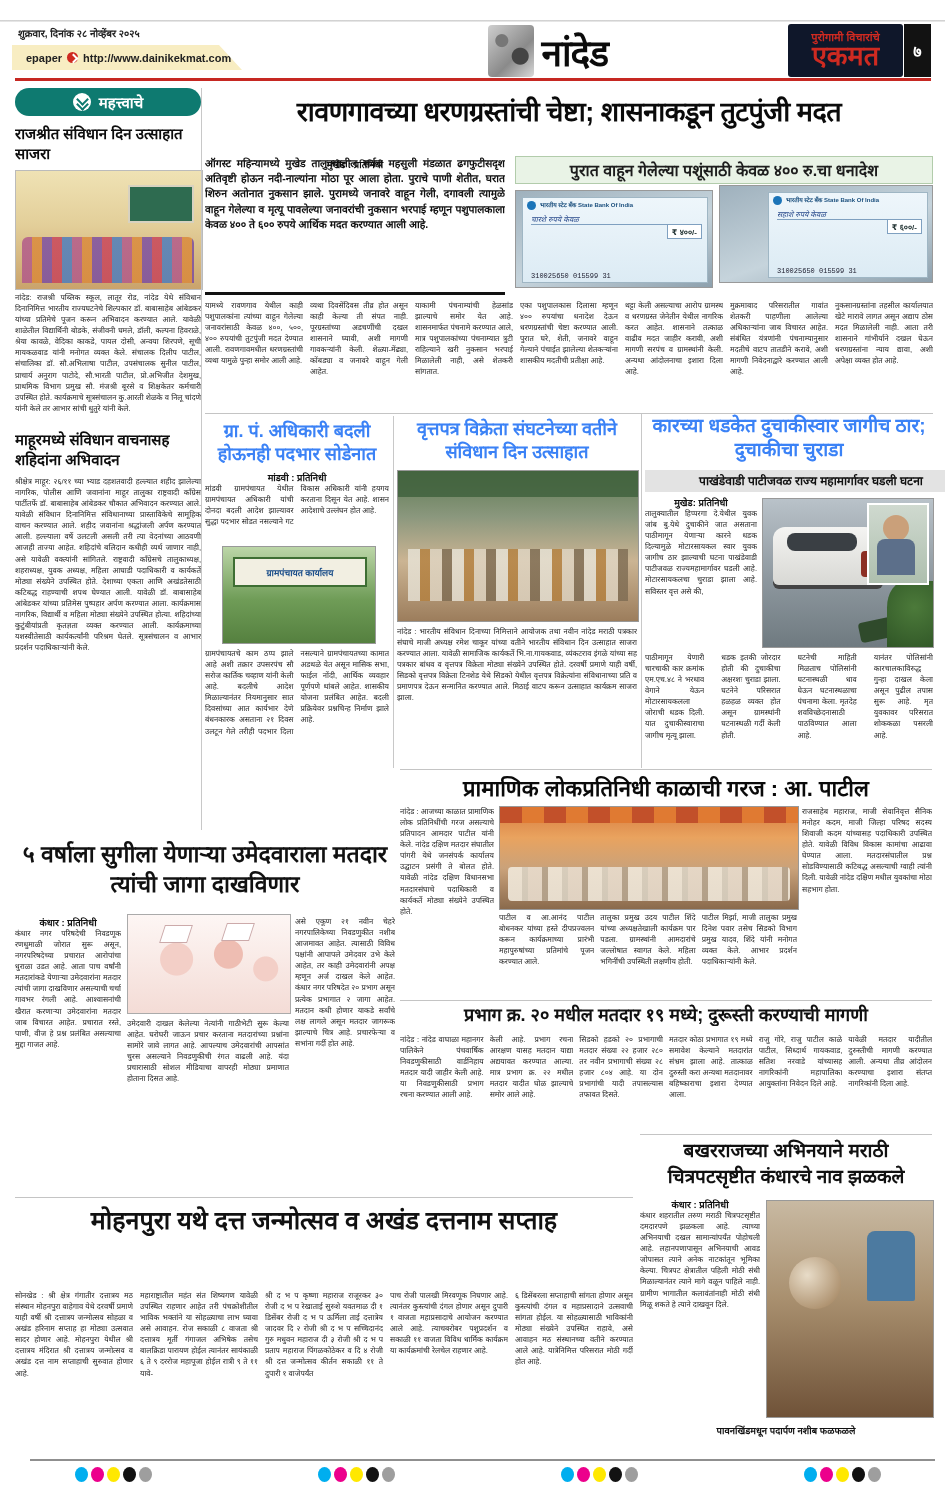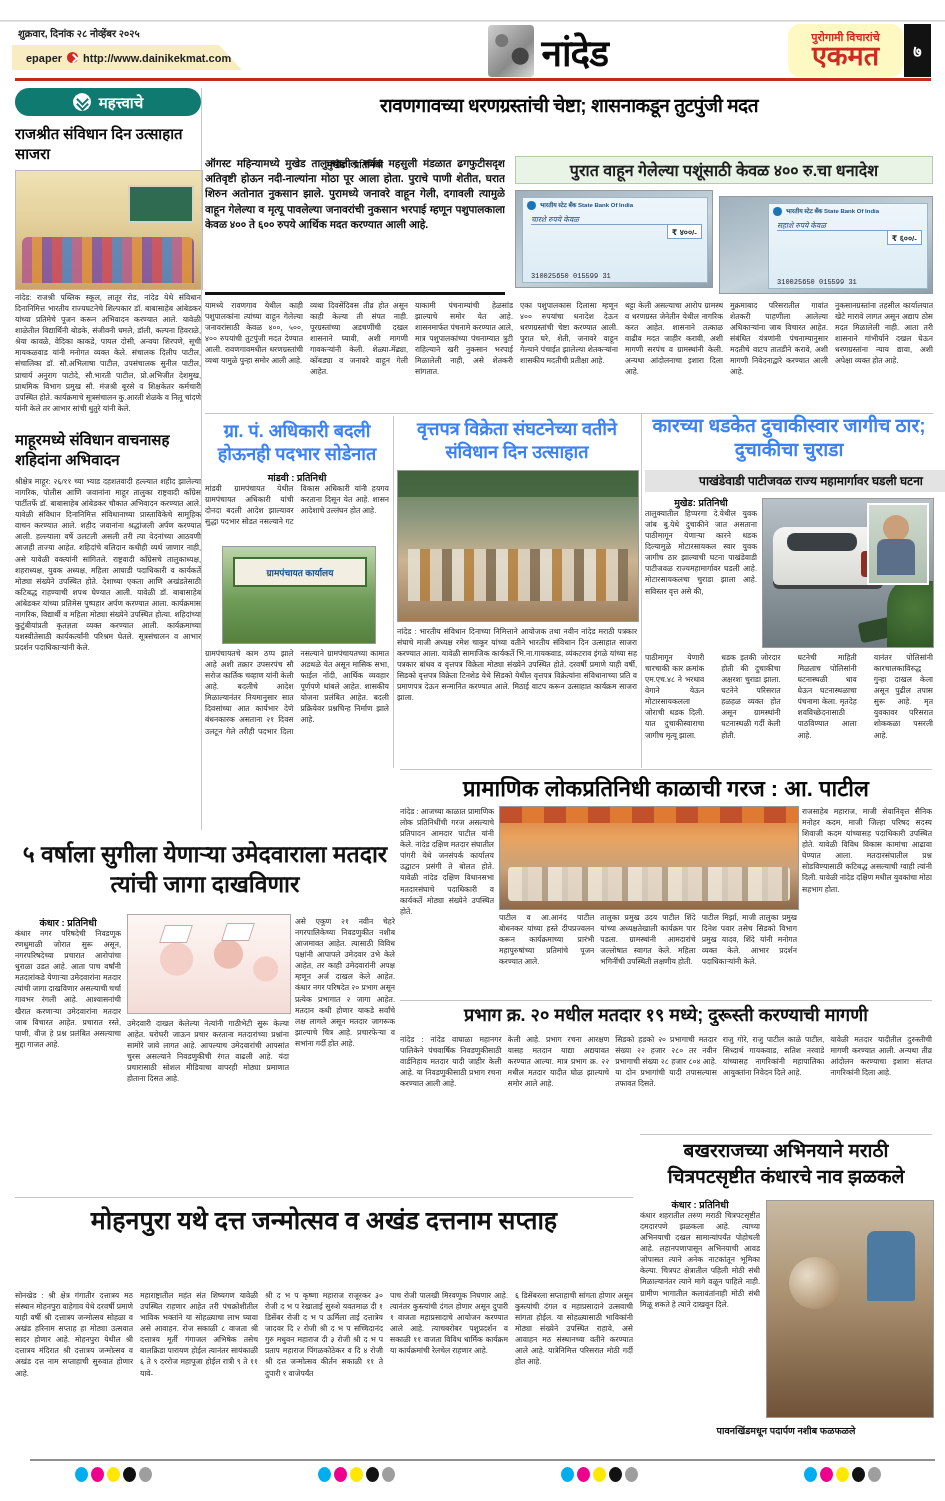--- a/index.html
+++ b/index.html
@@ -14,21 +14,21 @@
   .epaper .lbl{font-size:11px;font-weight:bold;color:#222;}
   .epaper .lnk{font-size:11px;font-weight:bold;color:#222;}
   .linkicon{width:11px;height:11px;border-radius:50%;background:#cf2a21;display:inline-block;position:relative;}
   .linkicon:after{content:"";position:absolute;left:3px;top:3px;width:5px;height:5px;border-right:2px solid #fff;border-bottom:2px solid #fff;transform:rotate(-45deg);}
   .masthead{left:388px;top:24px;width:220px;height:54px;display:flex;align-items:center;gap:7px;justify-content:flex-end;}
   .mlogo{width:46px;height:52px;background:
          radial-gradient(circle at 30% 30%,#777 6px,transparent 7px),
          radial-gradient(circle at 70% 60%,#444 8px,transparent 9px),
          linear-gradient(135deg,#cfcfcf,#8a8a8a 60%,#dadada);border-radius:4px;}
   .mtitle{font-size:37px;font-weight:900;color:#0b0b0b;letter-spacing:-1px;}
-  .brand{left:788px;top:24px;width:115px;height:53px;background:#fef9c3;border-radius:12px;
+  .brand{left:788px;top:24px;width:115px;height:53px;background:#0f172a;border-radius:3px;
          display:flex;flex-direction:column;align-items:center;justify-content:center;}
   .brand .tag{font-size:11px;font-weight:bold;color:#cf2a21;line-height:1.1;}
   .brand .nm{font-size:27px;font-weight:900;color:#cf2a21;line-height:1;}
   .pageno{left:904px;top:24px;width:27px;height:53px;background:#121212;color:#fff;font-size:16px;
           display:flex;align-items:center;justify-content:center;font-weight:bold;}
   .redline{left:15px;top:78px;width:916px;height:3px;background:#c62822;}
   
   .hl{background:#c4c4c4;height:1px;}
   .vl{background:#c8c8c8;width:1px;}
   
@@ -40,21 +40,21 @@
   .chev:before{top:2px;} .chev:after{top:7px;}
   .h-sb{font-weight:800;font-size:15px;line-height:1.35;color:#0d0d0d;}
   .body-t{font-size:7.6px;line-height:1.46;text-align:justify;color:#1c1c1c;overflow:hidden;}
   .sb-photo1{left:15px;top:170px;width:186px;height:118px;border:1px solid #bbb;
      background:linear-gradient(180deg,#efe2b4 0%,#e3cf9a 45%,#caa36b 100%);position:absolute;}
   .sb-photo1:before{content:"";position:absolute;right:8px;top:14px;width:62px;height:34px;background:#2e6b50;border:2px solid #d8d2c0;}
   .sb-photo1:after{content:"";position:absolute;left:6px;bottom:6px;width:172px;height:46px;
      background:repeating-linear-gradient(90deg,#b25b8a 0 10px,#d98a3c 10px 20px,#7d4fa0 20px 30px,#c8465a 30px 40px,#4f7dbb 40px 50px);
      border-radius:6px 6px 0 0;opacity:.85;}
   
-  .lead-h{left:205px;top:92px;width:728px;font-size:19px;font-weight:900;white-space:nowrap;text-align:center;letter-spacing:-.5px;color:#0a0a0a;overflow:hidden;}
+  .lead-h{left:205px;top:92px;width:728px;font-size:27px;font-weight:900;white-space:nowrap;text-align:center;letter-spacing:-.5px;color:#0a0a0a;overflow:hidden;}
   .byline{font-size:9.5px;font-weight:bold;text-align:center;color:#111;}
   .lead-by{left:205px;top:158px;width:300px;}
   .lead-intro{left:205px;top:156px;width:300px;height:116px;font-size:10.5px;font-weight:600;line-height:1.45;text-align:justify;overflow:hidden;}
   .lead-rule{left:205px;top:292px;width:300px;height:3px;background:#111;}
   .lead-sub{left:515px;top:156px;width:418px;height:28px;background:#e9f3e6;border:1px solid #b2ccab;
             font-size:16px;font-weight:800;text-align:center;line-height:28px;color:#1d1d1d;box-sizing:border-box;overflow:hidden;}
   .chq{position:absolute;background:linear-gradient(160deg,#9fb1bd,#c6d4dc 55%,#8da0ad);border:1px solid #999;padding:6px;box-sizing:border-box;}
   .slip{width:100%;height:100%;background:linear-gradient(#eef6fb,#dcebf4);border:1px solid #9fb6c4;position:relative;overflow:hidden;}
   .sbirow{display:flex;align-items:center;gap:4px;padding:3px 4px 0 4px;}
   .sbidot{width:9px;height:9px;border-radius:50%;background:#1b74b8;position:relative;flex:0 0 auto;}
@@ -192,21 +192,21 @@
     <div class="slip">
       <div class="sbirow">
         <span class="sbidot"></span>
         <span class="bankname">भारतीय स्टेट बँक  State Bank Of India</span>
       </div>
       <div class="payline">चारशे रुपये केवळ</div>
       <div class="amtbox">₹ ४००/-</div>
       <div class="micr">310025650 015599 31</div>
     </div>
   </div>
-  <div class="chq abs" style="left:719px;top:196px;width:214px;height:98px;padding-left:48px;">
+  <div class="chq abs" style="left:719px;top:185px;width:214px;height:98px;padding-left:48px;">
     <div class="slip">
       <div class="sbirow">
         <span class="sbidot"></span>
         <span class="bankname">भारतीय स्टेट बँक  State Bank Of India</span>
       </div>
       <div class="payline">सहाशे रुपये केवळ</div>
       <div class="amtbox">₹ ६००/-</div>
       <div class="micr">310025650 015599 31</div>
     </div>
   </div>
@@ -270,20 +270,21 @@
   <div class="va-cartoon"></div>
   <div class="abs body-t va-mid">उमेदवारी दाखल केलेल्या नेत्यांनी गाठीभेटी सुरू केल्या आहेत. घरोघरी जाऊन प्रचार करताना मतदारांच्या प्रश्नांना सामोरे जावे लागत आहे. आपल्याच उमेदवारांची आपसांत चुरस असल्याने निवडणुकीची रंगत वाढली आहे. यंदा प्रचारासाठी सोशल मीडियाचा वापरही मोठ्या प्रमाणात होताना दिसत आहे.</div>
   <div class="abs body-t va-colR">असे एकूण २१ नवीन चेहरे नगरपालिकेच्या निवडणुकीत नशीब आजमावत आहेत. त्यासाठी विविध पक्षांनी आपापले उमेदवार उभे केले आहेत, तर काही उमेदवारांनी अपक्ष म्हणून अर्ज दाखल केले आहेत. कंधार नगर परिषदेत २० प्रभाग असून प्रत्येक प्रभागात २ जागा आहेत. मतदान कधी होणार याकडे सर्वांचे लक्ष लागले असून मतदार जागरूक झाल्याचे चित्र आहे. प्रचारफेऱ्या व सभांना गर्दी होत आहे.</div>
 
   <div class="abs hl" style="left:400px;top:1000px;width:532px;"></div>
   <div class="abs pb-h">प्रभाग क्र. २० मधील मतदार १९ मध्ये; दुरूस्ती करण्याची मागणी</div>
   <div class="abs pb-cols body-t">
     <div class="c">नांदेड : नांदेड वाघाळा महानगर पालिकेने पंचवार्षिक निवडणुकीसाठी वार्डनिहाय मतदार यादी जाहीर केली आहे. या निवडणुकीसाठी प्रभाग रचना करण्यात आली आहे.</div>
     <div class="c">केली आहे. प्रभाग रचना आरक्षण यासह मतदान याद्या अद्ययावत करण्यात आल्या. मात्र प्रभाग क्र. २२ मधील मतदार यादीत घोळ झाल्याचे समोर आले आहे.</div>
     <div class="c">सिडको हडको २० प्रभागाची मतदार संख्या २२ हजार २८० तर नवीन प्रभागाची संख्या २८ हजार ८०४ आहे. या दोन प्रभागांची यादी तपासल्यास तफावत दिसते.</div>
+    <div class="c">मतदार कोठा प्रभागात १९ मध्ये समावेश केल्याने मतदारांत संभ्रम झाला आहे. तात्काळ दुरुस्ती करा अन्यथा मतदानावर बहिष्काराचा इशारा देण्यात आला.</div>
     <div class="c">राजु गोरे, राजु पाटील काळे पाटील, सिध्दार्थ गायकवाड, सतिश नरवाडे यांच्यासह नागरिकांनी महापालिका आयुक्तांना निवेदन दिले आहे.</div>
     <div class="c">यावेळी मतदार यादीतील दुरुस्तीची मागणी करण्यात आली. अन्यथा तीव्र आंदोलन करण्याचा इशारा संतप्त नागरिकांनी दिला आहे.</div>
   </div>
 
   <div class="abs hl" style="left:640px;top:1134px;width:292px;"></div>
   <div class="abs bk-h">बखरराजच्या अभिनयाने मराठी चित्रपटसृष्टीत कंधारचे नाव झळकले</div>
   <div class="abs byline bk-by">कंधार : प्रतिनिधी</div>
   <div class="abs body-t bk-colL">कंधार शहरातील तरुण मराठी चित्रपटसृष्टीत दमदारपणे झळकला आहे. त्याच्या अभिनयाची दखल सामान्यांपर्यंत पोहोचली आहे. लहानपणापासून अभिनयाची आवड जोपासत त्याने अनेक नाटकांतून भूमिका केल्या. चित्रपट क्षेत्रातील पहिली मोठी संधी मिळाल्यानंतर त्याने मागे वळून पाहिले नाही. ग्रामीण भागातील कलावंतांनाही मोठी संधी मिळू शकते हे त्याने दाखवून दिले.</div>
   <div class="bk-photo"></div>
   <div class="abs bk-cap">पावनखिंडमधून पदार्पण नशीब फळफळले</div>

